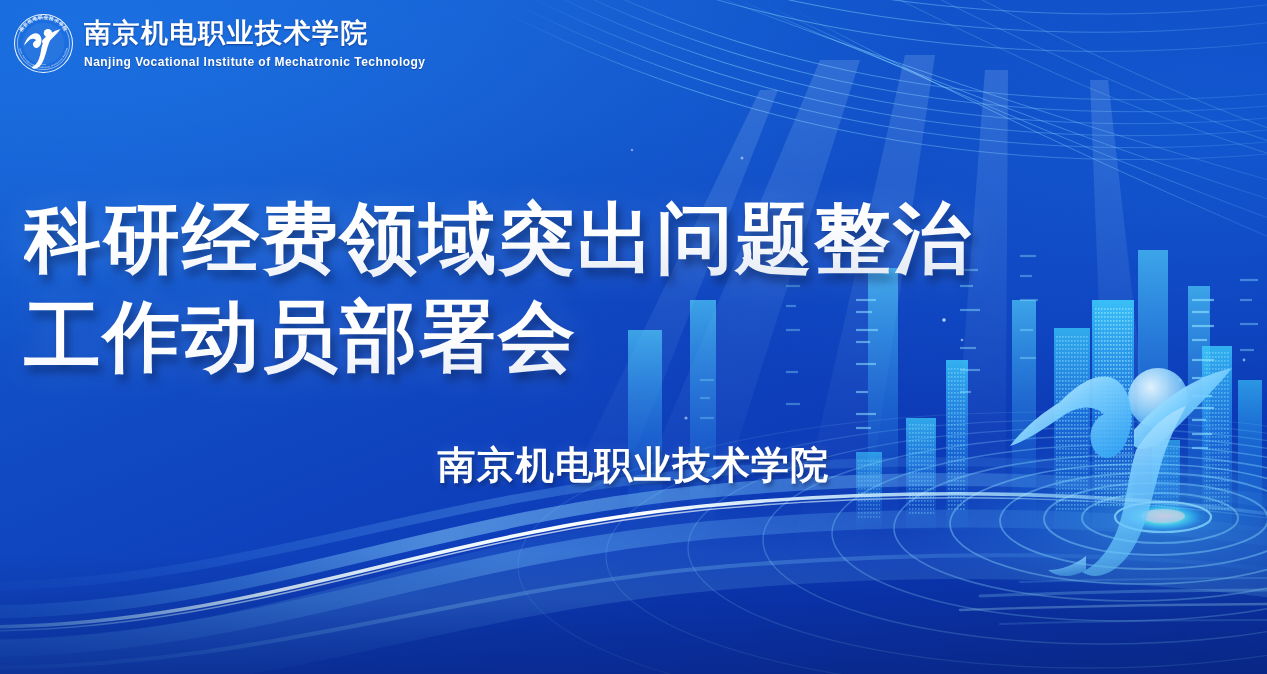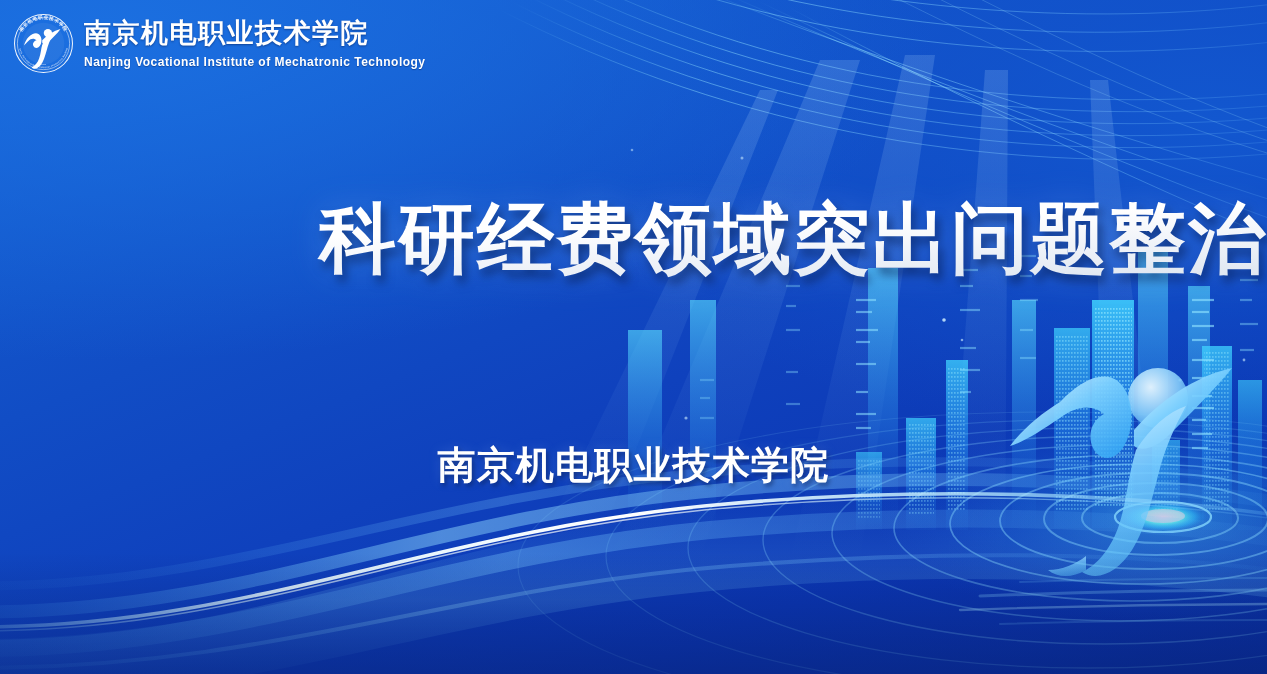--- a/index.html
+++ b/index.html
@@ -40,21 +40,21 @@
   #logo .en {
     font-size:12px; font-weight:bold; color:#ffffff;
     letter-spacing:.48px; line-height:1.25; margin-top:7px;
     white-space:nowrap;
     text-shadow:0 1px 1px rgba(0,20,70,.4);
   }
 
   
   #titleblock {
     position:absolute; left:0; right:0; top:188px;
-    text-align:right; z-index:35;
+    text-align:left; z-index:35;padding-left:24px;
   }
   .tline {
     font-size:77px; font-weight:bold;
     letter-spacing:2px; line-height:1.3;
     background:linear-gradient(178deg,#ffffff 0%,#ffffff 42%,#f2f5fa 62%,#d9e2ee 100%);
     -webkit-background-clip:text; background-clip:text;
     -webkit-text-fill-color:transparent; color:transparent;
     filter:drop-shadow(4px 7px 5px rgba(4,24,72,.55)) drop-shadow(0 0 16px rgba(150,200,255,.22));
     white-space:nowrap;
   }
@@ -428,19 +428,20 @@
       </svg>
     </div>
     <div class="words">
       <div class="cn">南京机电职业技术学院</div>
       <div class="en">Nanjing Vocational Institute of Mechatronic Technology</div>
     </div>
   </div>
 
   <div id="titleblock">
     <div class="tline" id="title-line-1">科研经费领域突出问题整治</div>
+    <div class="tline" id="title-line-2">工作动员部署会</div>
   </div>
 
   <div id="subblock">
     <div class="sline">南京机电职业技术学院</div>
   </div>
 
 </div>
 
 </body></html>

